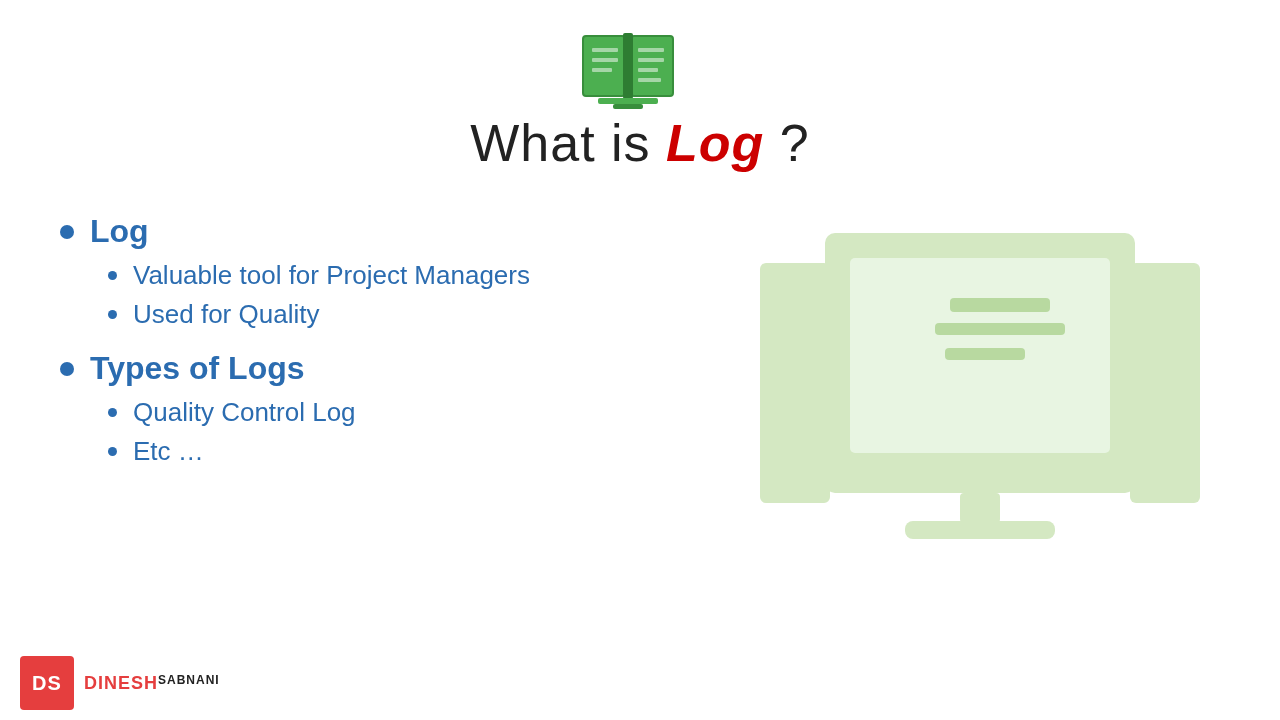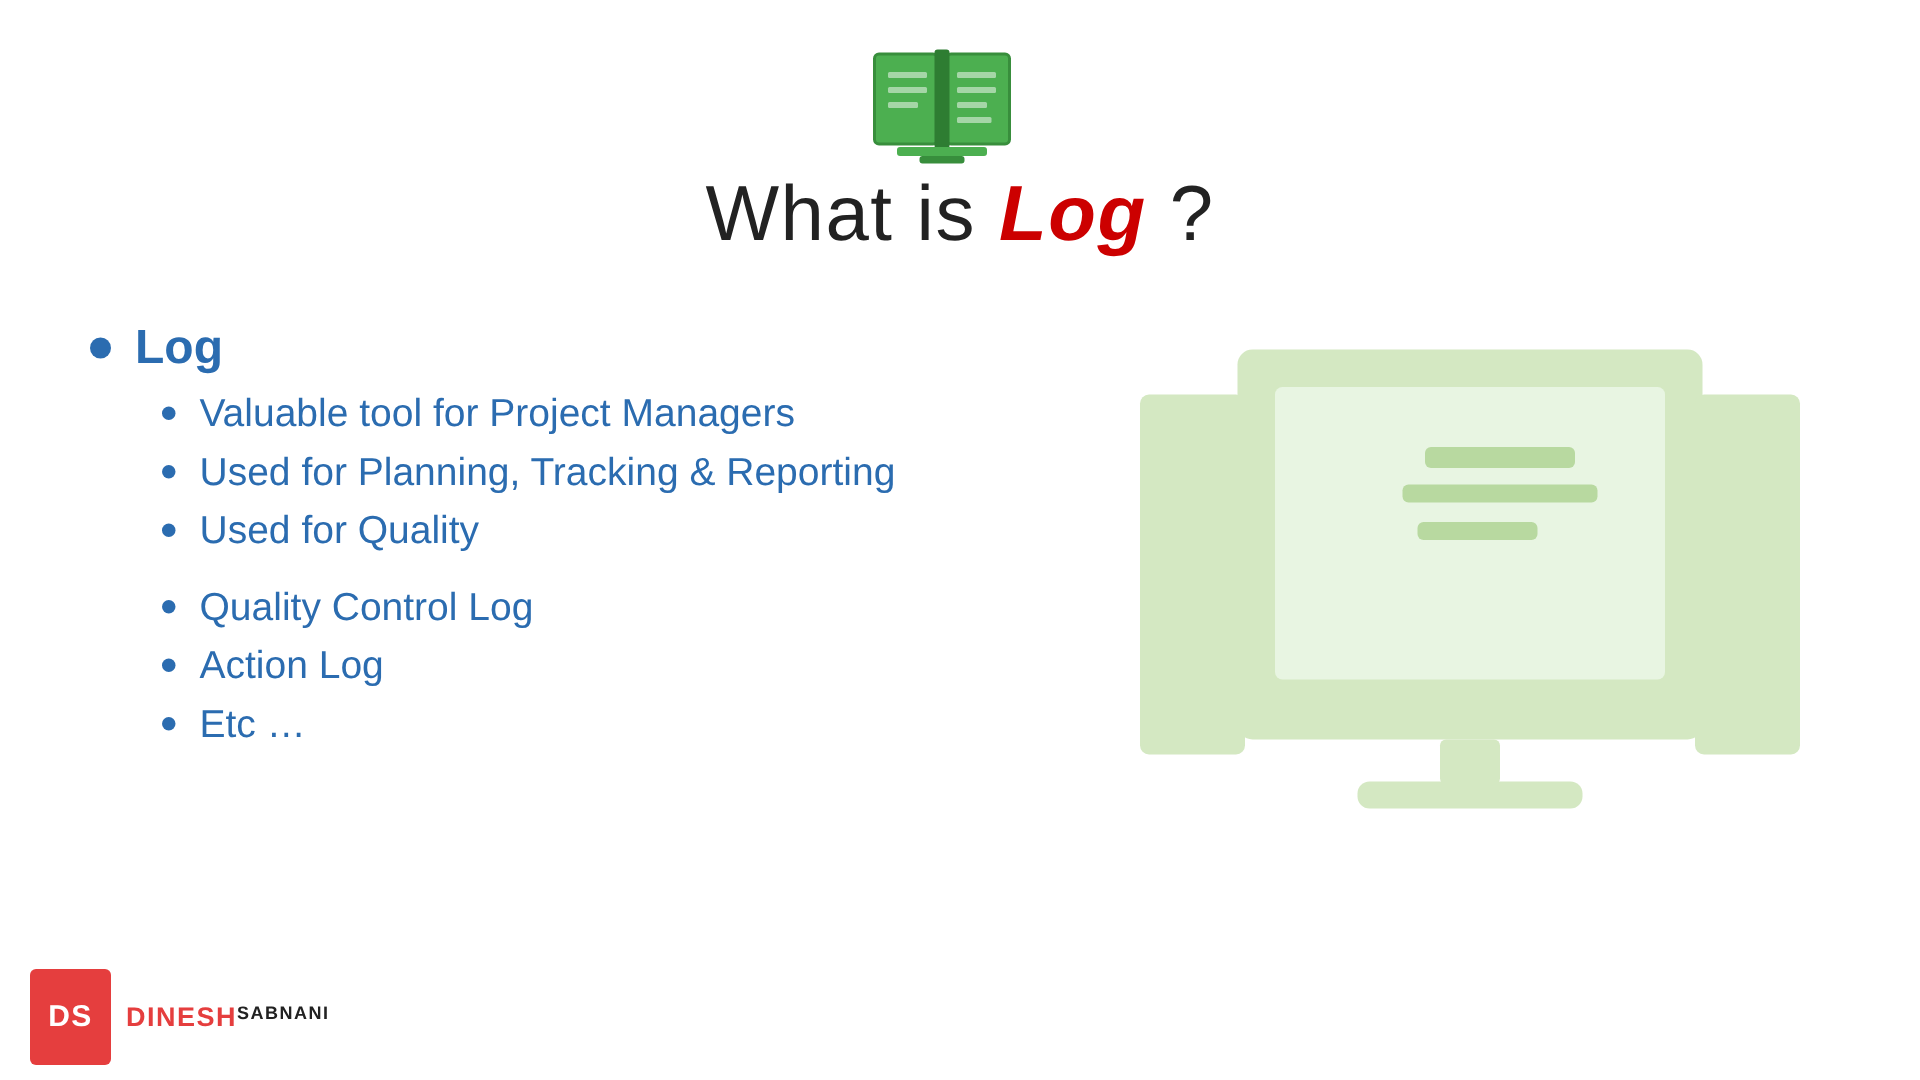--- a/index.html
+++ b/index.html
@@ -117,21 +117,21 @@
       position: absolute;
       bottom: 0;
       left: 0;
       display: flex;
       align-items: center;
       padding: 10px 20px;
     }
 
     .logo-box {
       width: 54px;
-      height: 64px;
+      height: 54px;
       background: #e53e3e;
       border-radius: 4px;
       display: flex;
       align-items: center;
       justify-content: center;
       margin-right: 10px;
     }
 
     .logo-letters {
       font-size: 20px;
@@ -199,38 +199,34 @@
         <div class="bullet-main"></div>
         <span>Log</span>
       </div>
       <div class="sub-items">
         <div class="sub-item">
           <div class="bullet-sub"></div>
           <span class="sub-item-text">Valuable tool for Project Managers</span>
         </div>
         <div class="sub-item">
           <div class="bullet-sub"></div>
-          <span class="sub-item-text">Used for Planning, Tracking &amp; Reporting</span>
-        </div>
-        <div class="sub-item">
-          <div class="bullet-sub"></div>
           <span class="sub-item-text">Used for Quality</span>
         </div>
       </div>
     </div>
 
     <div>
+      <div class="section-title">
+        <div class="bullet-main"></div>
+        <span>Types of Logs</span>
+      </div>
       <div class="sub-items">
         <div class="sub-item">
           <div class="bullet-sub"></div>
           <span class="sub-item-text">Quality Control Log</span>
-        </div>
-        <div class="sub-item">
-          <div class="bullet-sub"></div>
-          <span class="sub-item-text">Action Log</span>
         </div>
         <div class="sub-item">
           <div class="bullet-sub"></div>
           <span class="sub-item-text">Etc …</span>
         </div>
       </div>
     </div>
 
   </div>
 

